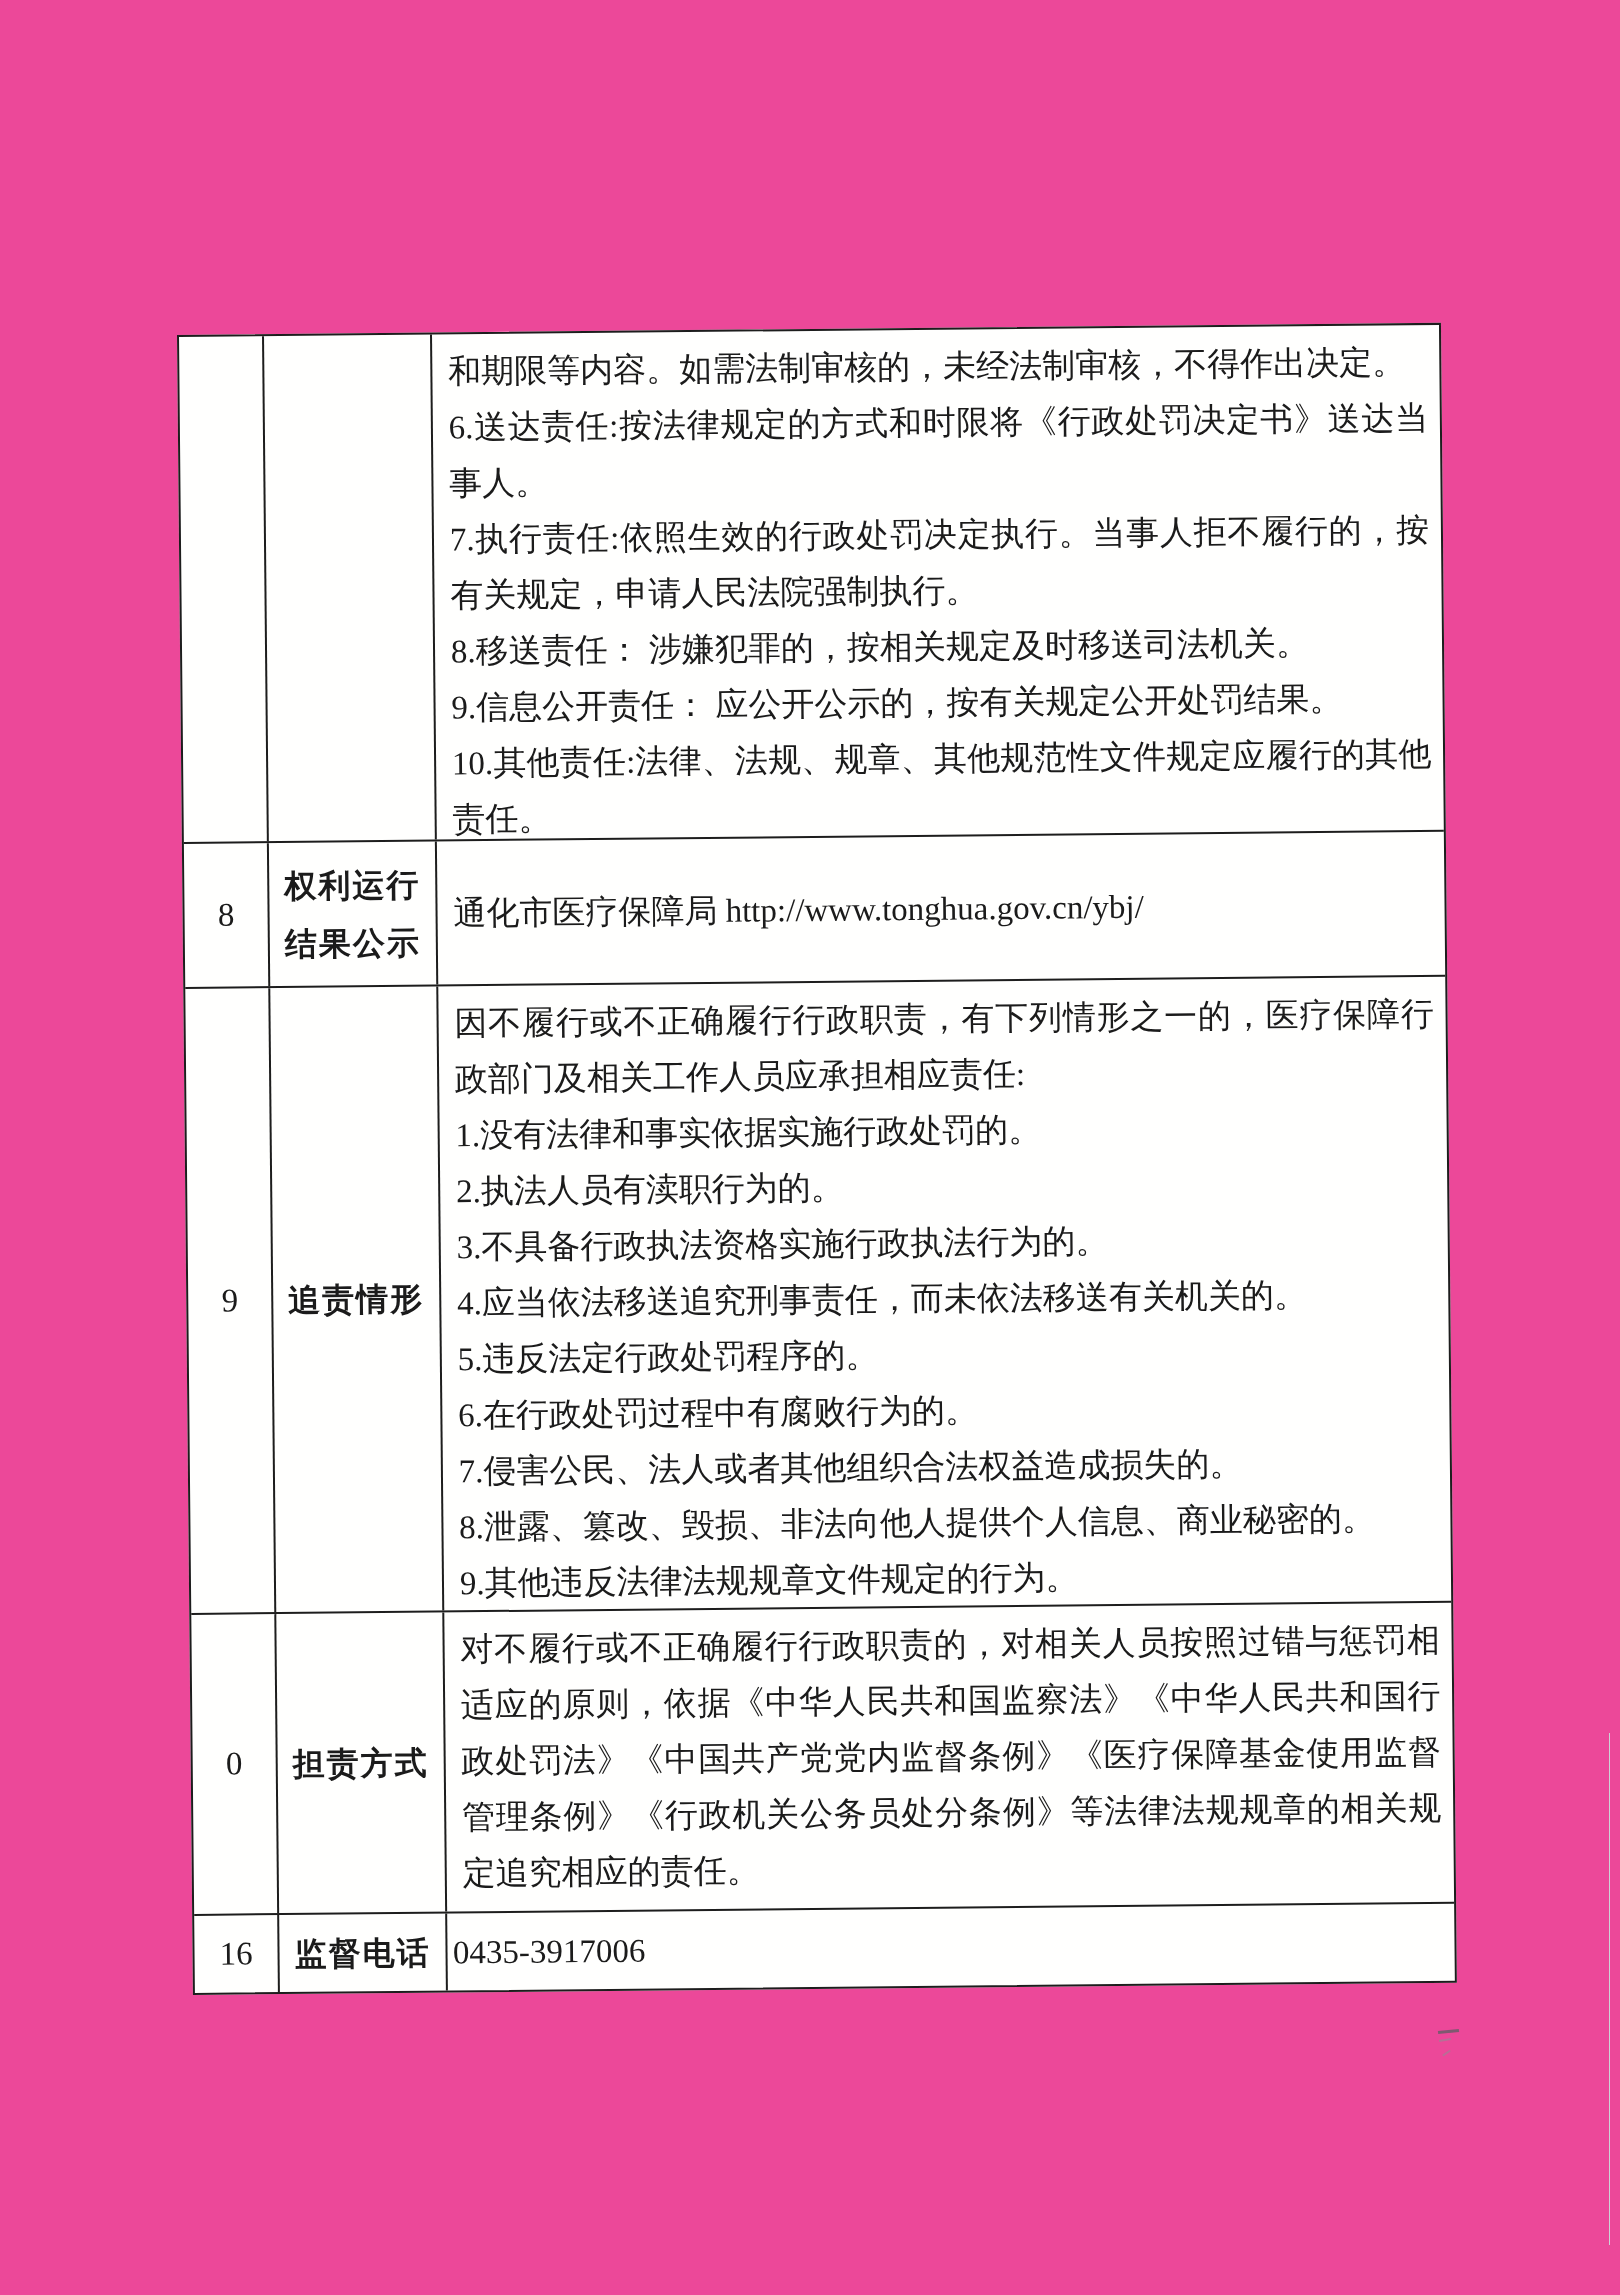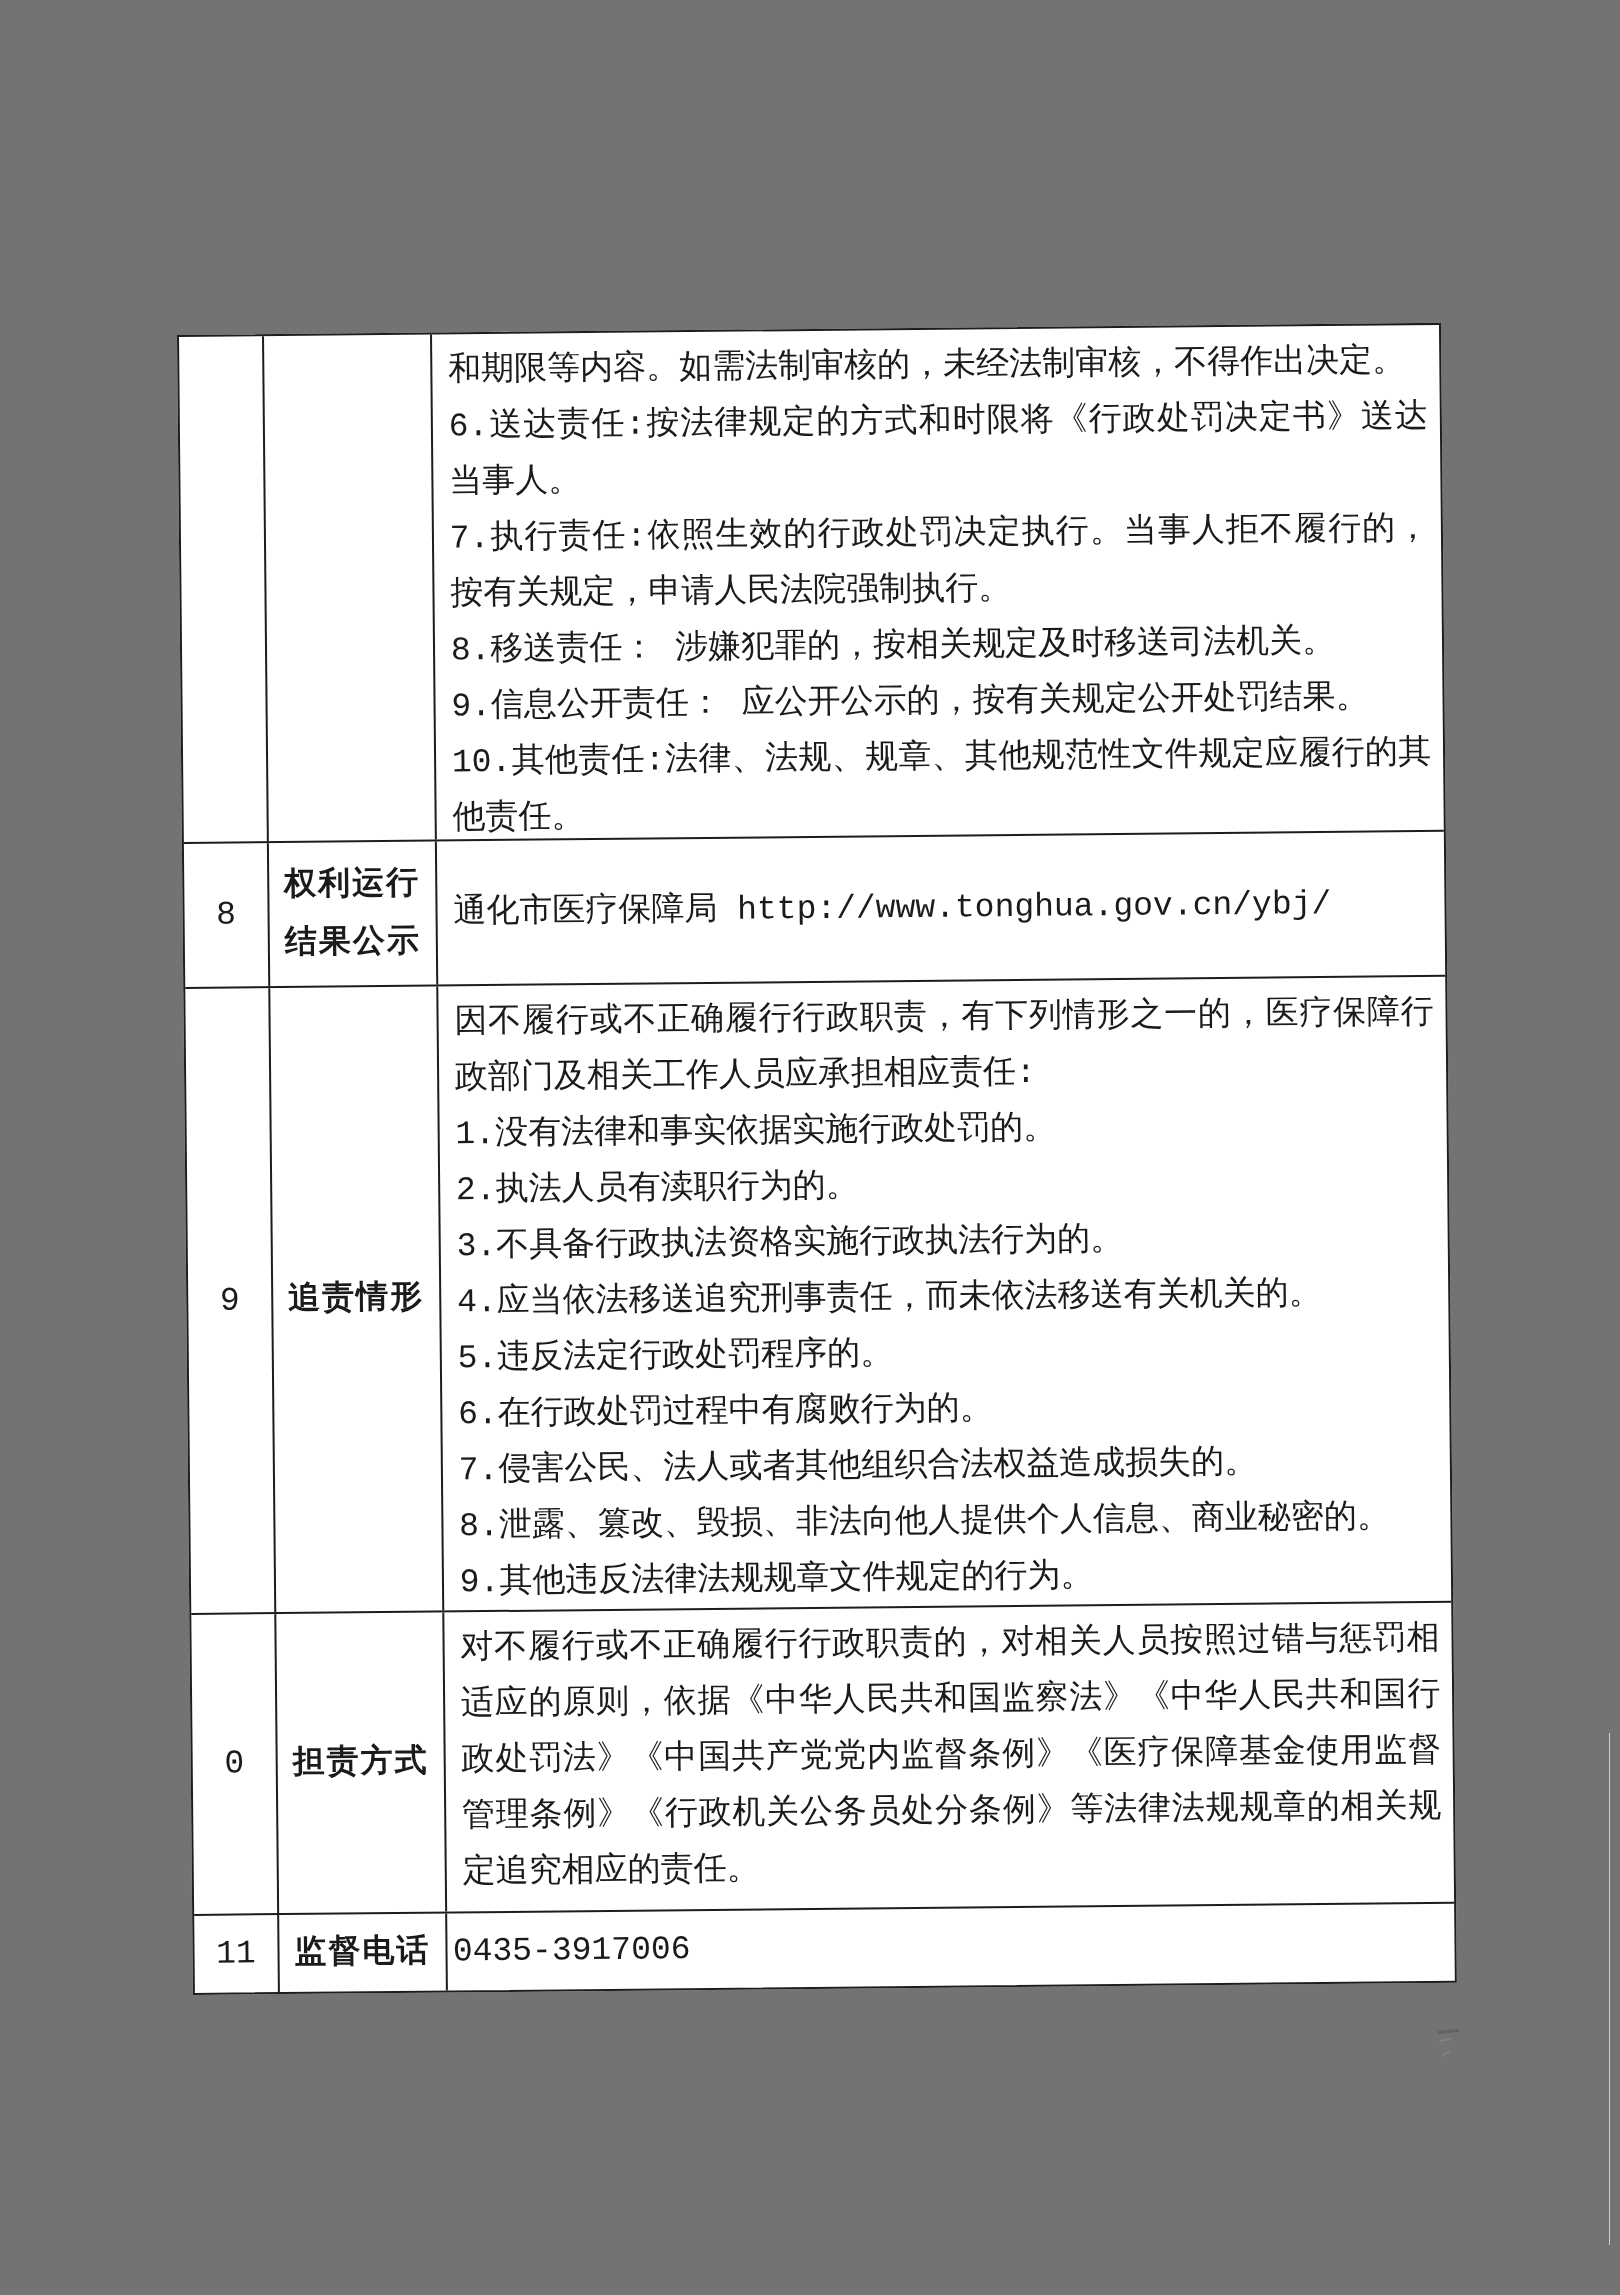--- a/index.html
+++ b/index.html
@@ -4,23 +4,23 @@
 <style>
   html, body {
     margin: 0;
     padding: 0;
     background: #ffffff;
   }
   .page {
     position: relative;
     width: 1621px;
     height: 2295px;
-    background: #737373;
+    background: #ec4899;
     overflow: hidden;
-    font-family: Liberation Mono, monospace;
+    font-family: Liberation Serif, serif;
     color: #1b1b1b;
   }
   .doc-table {
     position: absolute;
     left: 177px;
     top: 335px;
     width: 1264px;
     border: 2.6px solid #1d1d1d;
     background: #fffffe;
     transform: rotate(-0.55deg);
@@ -166,21 +166,21 @@
 
     <div class="trow r-zero">
       <div class="cell num-cell">0</div>
       <div class="cell label-cell">担责方式</div>
       <div class="cell content-cell">
         <p>对不履行或不正确履行行政职责的，对相关人员按照过错与惩罚相适应的原则，依据《中华人民共和国监察法》《中华人民共和国行政处罚法》《中国共产党党内监督条例》《医疗保障基金使用监督管理条例》《行政机关公务员处分条例》等法律法规规章的相关规定追究相应的责任。</p>
       </div>
     </div>
 
     <div class="trow r-eleven">
-      <div class="cell num-cell">11</div>
+      <div class="cell num-cell">16</div>
       <div class="cell label-cell">监督电话</div>
       <div class="cell content-cell content-center">
         <p>0435-3917006</p>
       </div>
     </div>
 
   </div>
 
   <div class="edge-line"></div>
   <div class="smudge">

